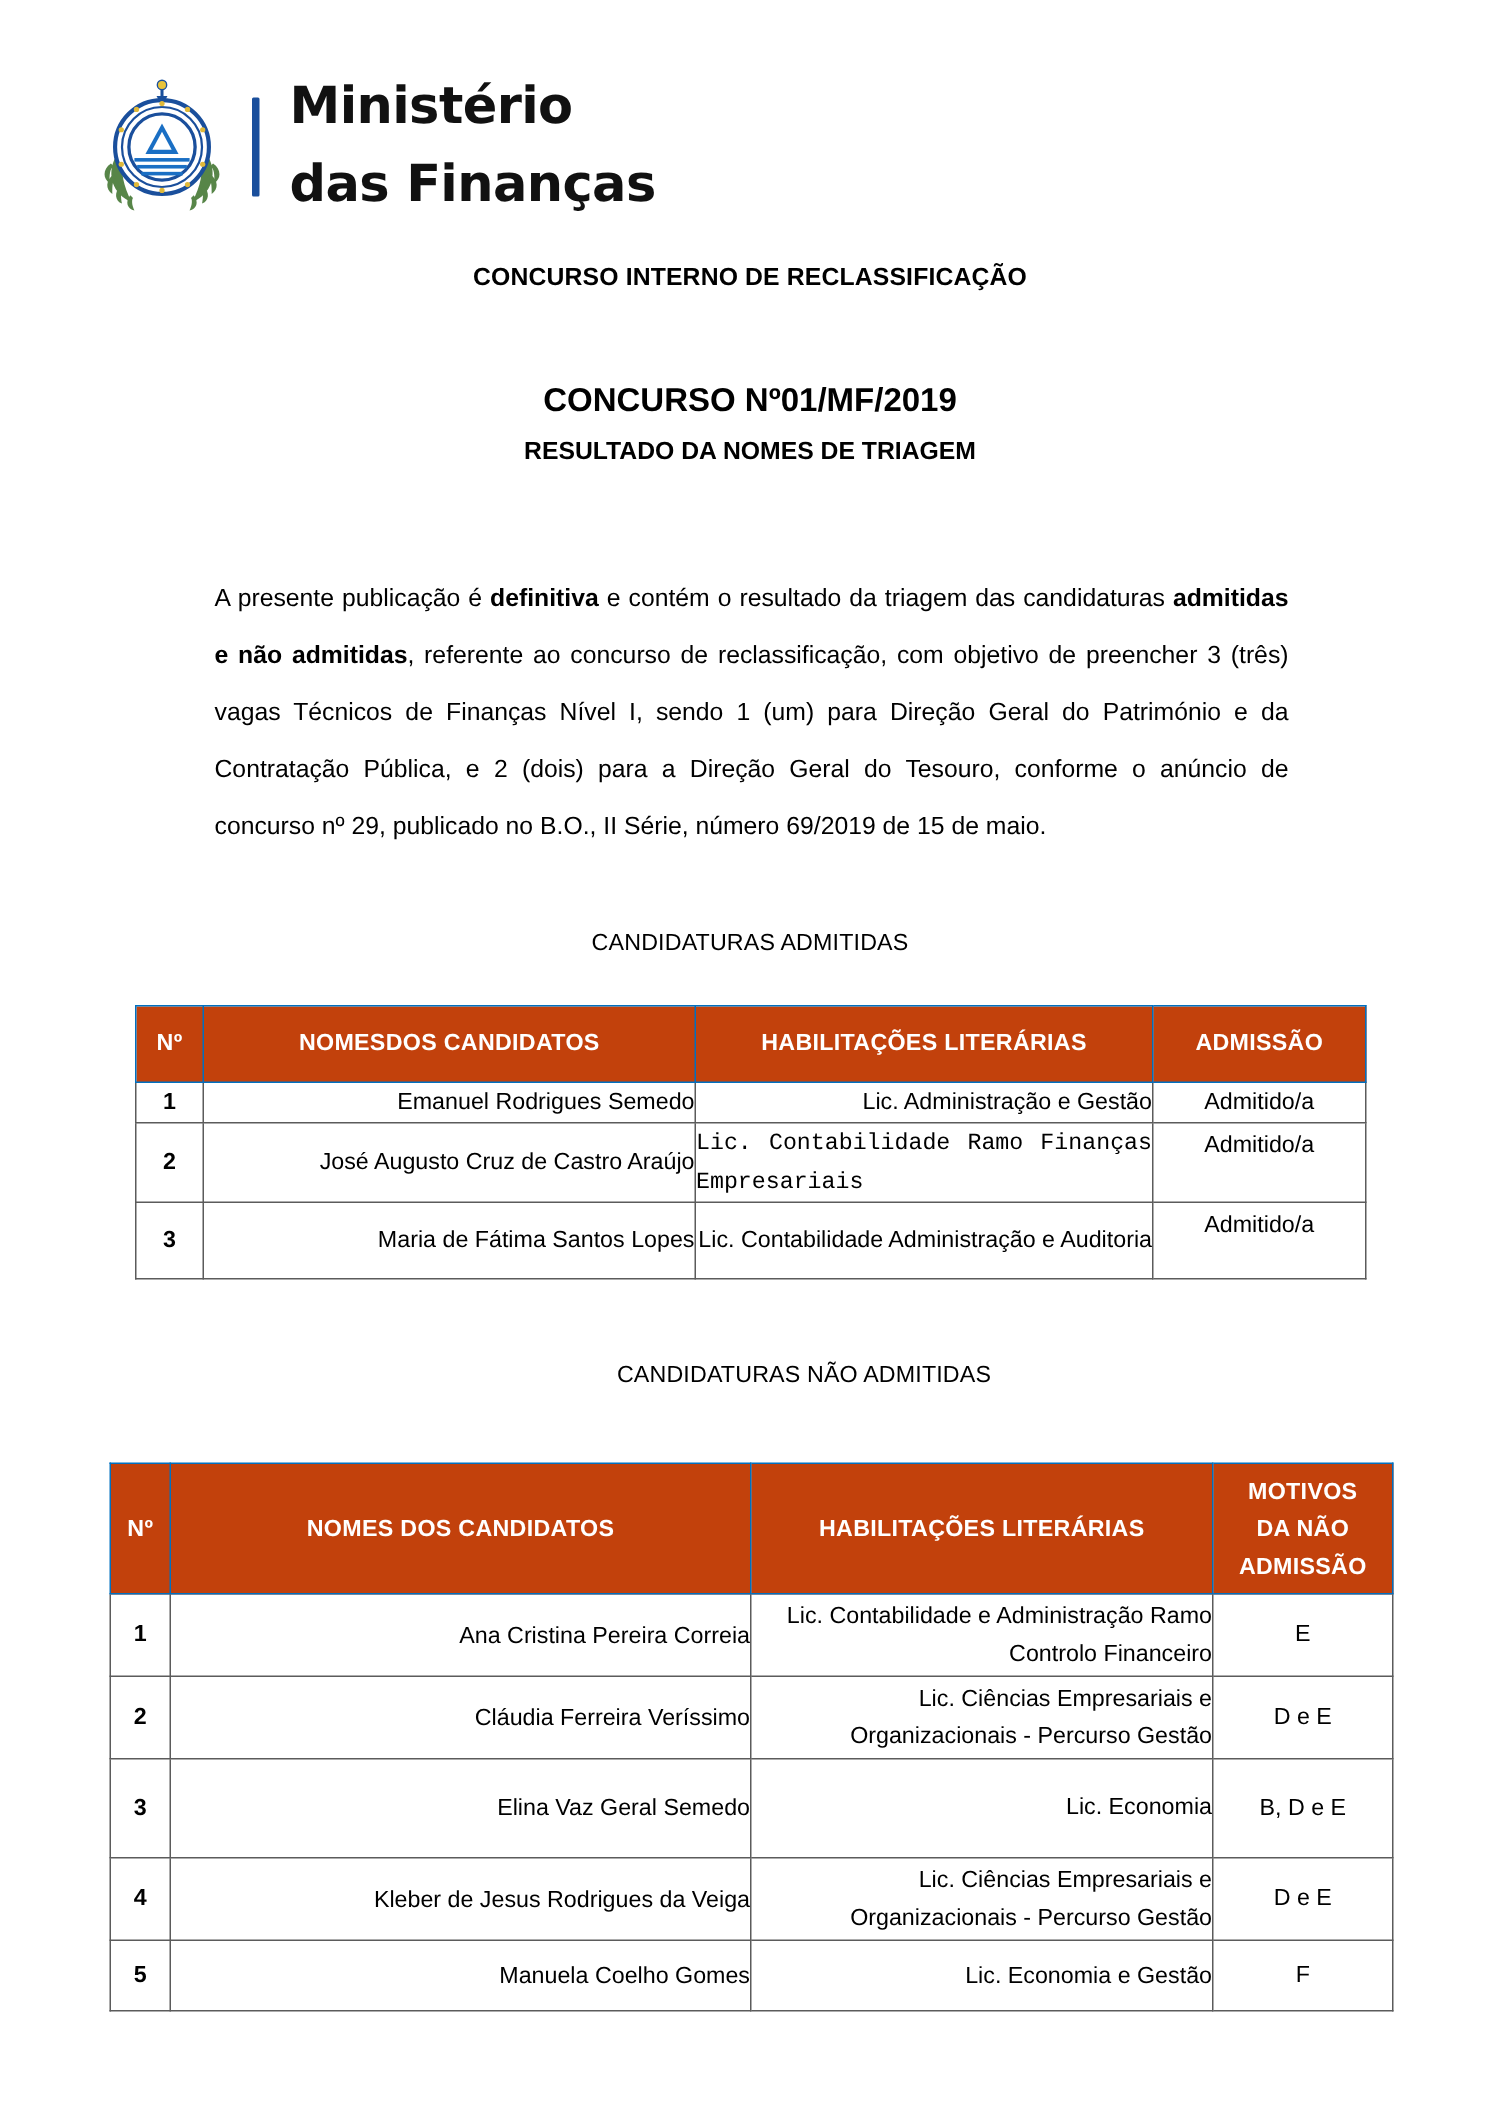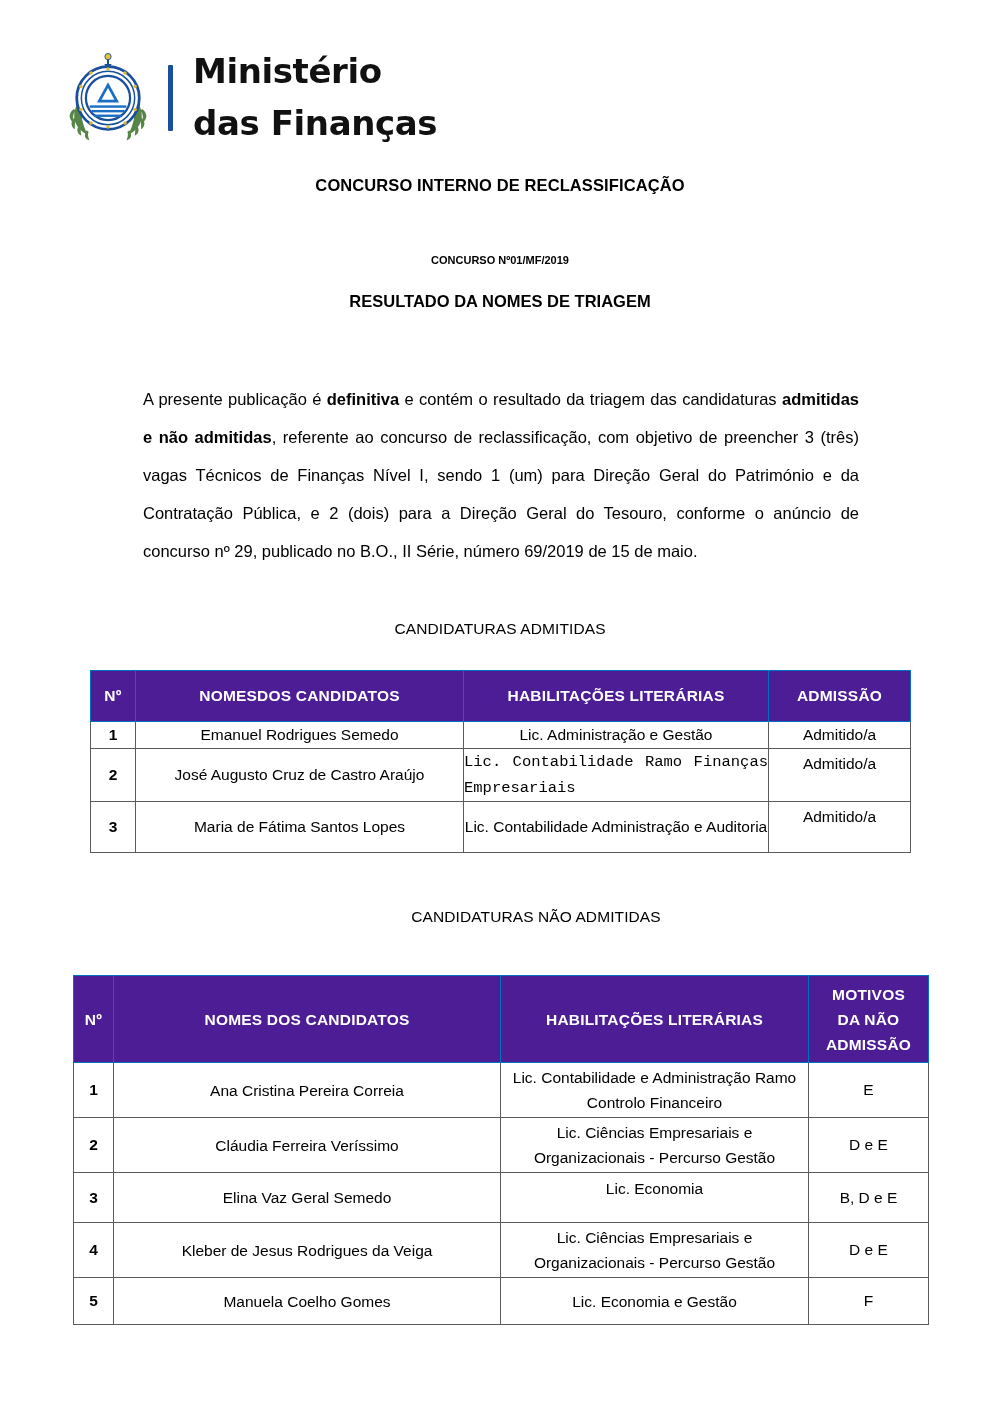--- a/index.html
+++ b/index.html
@@ -72,21 +72,21 @@
     font-size: 16.5px;
     font-weight: 700;
     letter-spacing: 0.1px;
   }
   .doc-subtitle-1 {
     position: absolute;
     left: 0;
     top: 254px;
     width: 1000px;
     text-align: center;
-    font-size: 11px;
+    font-size: 22px;
     font-weight: 700;
   }
   .doc-subtitle-2 {
     position: absolute;
     left: 0;
     top: 292px;
     width: 1000px;
     text-align: center;
     font-size: 16.5px;
     font-weight: 700;
@@ -125,34 +125,34 @@
     table-layout: fixed;
     font-size: 15.5px;
   }
   table.doc-table th,
   table.doc-table td {
     border: 1px solid #5b5b5b;
     padding: 0;
     vertical-align: middle;
   }
   table.doc-table thead th {
-    background: #4c1d95;
+    background: #c2410c;
     color: #ffffff;
     font-weight: 700;
     text-align: center;
     letter-spacing: 0.2px;
     border-color: #0070C0;
   }
   .cell-num {
     text-align: center;
     font-weight: 700;
     font-size: 15.5px;
   }
   .cell-text {
-    text-align: center;
+    text-align: right;
     padding: 2px 6px 2px 7px;
     line-height: 26px;
   }
   .cell-center {
     text-align: center;
     line-height: 26px;
   }
 
   
   #table-admitidas {
@@ -313,21 +313,21 @@
       </tr>
       <tr>
         <td class="cell-num">2</td>
         <td class="cell-text">Cláudia Ferreira Veríssimo</td>
         <td class="cell-text">Lic. Ciências Empresariais e Organizacionais - Percurso Gestão</td>
         <td class="cell-center">D e E</td>
       </tr>
       <tr class="r-short">
         <td class="cell-num">3</td>
         <td class="cell-text">Elina Vaz Geral Semedo</td>
-        <td class="cell-text" style="vertical-align:top;padding-top:3px;">Lic. Economia</td>
+        <td class="cell-text" style="vertical-align:top;padding-top:19px;">Lic. Economia</td>
         <td class="cell-center">B, D e E</td>
       </tr>
       <tr>
         <td class="cell-num">4</td>
         <td class="cell-text">Kleber de Jesus Rodrigues da Veiga</td>
         <td class="cell-text">Lic. Ciências Empresariais e Organizacionais - Percurso Gestão</td>
         <td class="cell-center">D e E</td>
       </tr>
       <tr class="r-short">
         <td class="cell-num">5</td>

